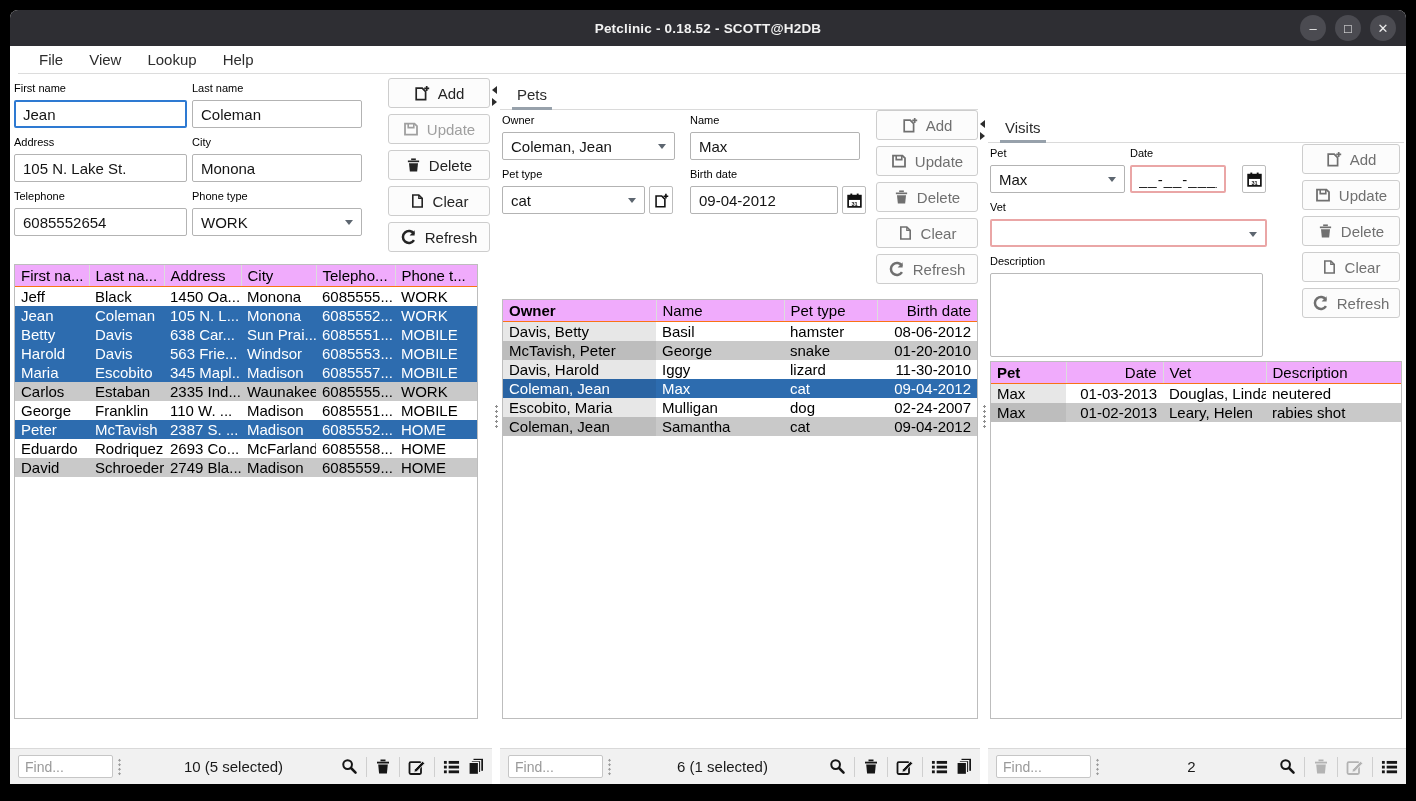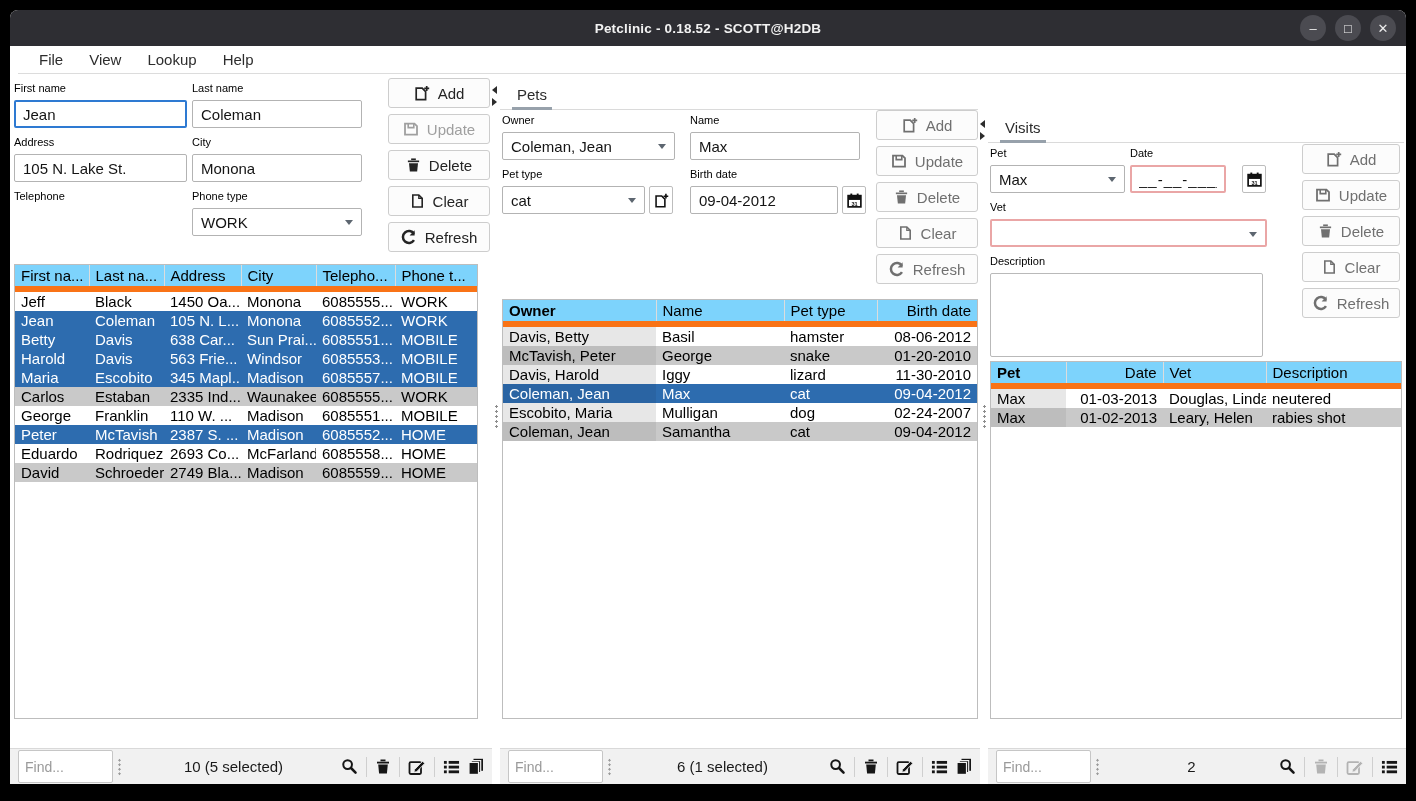--- a/index.html
+++ b/index.html
@@ -70,37 +70,37 @@
   .btn { height:30px; border:1px solid #cdcdcd; border-radius:3px; background:#fcfcfc;
          display:flex; align-items:center; justify-content:center; gap:8px; font-size:15px; }
   .btn.dark { color:#242424; }
   .btn.dim  { color:#9f9f9f; }
   .btn.mid  { color:#707070; }
   .btn svg { flex:none; }
 
   .tblwrap { position:absolute; border:1px solid #bdbdbd; background:#fff; overflow:hidden; }
   table { border-collapse:collapse; table-layout:fixed; width:100%; font-size:15px; }
   th { font-weight:normal; text-align:left; padding:2px 6px; height:20px;
-       border-right:1px solid #dcdcdc; border-bottom:6px solid #f97316; background:#7dd3fc;
+       border-right:1px solid #dcdcdc; border-bottom:1px solid #f97316; background:#f0abfc;
        white-space:nowrap; overflow:hidden; }
   th:last-child { border-right:none; }
   td { padding:0 6px; height:19px; line-height:19px; white-space:nowrap; overflow:hidden; }
   tr.plain { background:#fff; }
   tr.stripe { background:#c9c9c9; }
   tr.selected { background:#2d6caf; color:#fff; }
   .t-pets th:first-child, .t-visits th:first-child { font-weight:bold; }
   .t-pets tr.plain td:first-child, .t-visits tr.plain td:first-child { background:#e7e7e7; }
   .t-pets tr.stripe td:first-child, .t-visits tr.stripe td:first-child { background:#bdbdbd; }
   .t-pets tr.selected td:first-child, .t-visits tr.selected td:first-child { background:#2a64a3; }
   .t-pets th:nth-child(4), .t-pets td:nth-child(4) { text-align:right; }
   .t-visits th:nth-child(2), .t-visits td:nth-child(2) { text-align:right; }
 
   .statusbar { position:absolute; left:0; right:0; bottom:0; height:36px; background:#f1f1f1;
                border-top:1px solid #d9d9d9; display:flex; align-items:center; padding:0 8px; }
-  .find { width:95px; height:33px; border:1px solid #c6c6c6; border-radius:2px; background:#fff;
+  .find { width:95px; height:23px; border:1px solid #c6c6c6; border-radius:2px; background:#fff;
           font-size:14px; padding:0 6px; outline:none; font-family:"Liberation Sans", sans-serif; }
   .find::placeholder { color:#9a9a9a; }
   .grip { width:3px; height:18px; margin:0 5px;
           background-image:radial-gradient(circle, #9a9a9a 1.1px, transparent 1.3px);
           background-size:3px 4.5px; background-repeat:repeat-y; }
   .cnt { flex:1; text-align:center; font-size:15px; color:#1a1a1a; }
   .sbicons { display:flex; align-items:center; gap:8px; }
   .sep { width:1px; height:20px; background:#cfcfcf; }
   .sbi { color:#161616; display:flex; align-items:center; }
   .sbi.off { color:#b3b3b3; }
@@ -188,20 +188,21 @@
       <input class="tbx focus" style="left: 4px; top: 26px; width: 173px;" value="Jean">
       <div class="lbl" style="left:182px; top:8px;">Last name</div>
       <input class="tbx" style="left: 182px; top: 26px; width: 170px;" value="Coleman">
 
       <div class="lbl" style="left:4px; top:62px;">Address</div>
       <input class="tbx" style="left: 4px; top: 80px; width: 173px;" value="105 N. Lake St.">
       <div class="lbl" style="left:182px; top:62px;">City</div>
       <input class="tbx" style="left: 182px; top: 80px; width: 170px;" value="Monona">
 
       <div class="lbl" style="left:4px; top:116px;">Telephone</div>
+      <input class="tbx" style="left: 4px; top: 134px; width: 173px;" value="6085552654">
       <div class="lbl" style="left:182px; top:116px;">Phone type</div>
       <div class="combo" style="left:182px; top:134px; width:170px;">
         <span>WORK</span>
         <span class="arr"></span>
       </div>
 
       <div class="btncol" style="left:378px; top:4px; width:102px;">
         <div class="btn dark">
             <svg width="16" height="16" viewBox="0 0 16 16">
               <use href="#i-add"></use>

